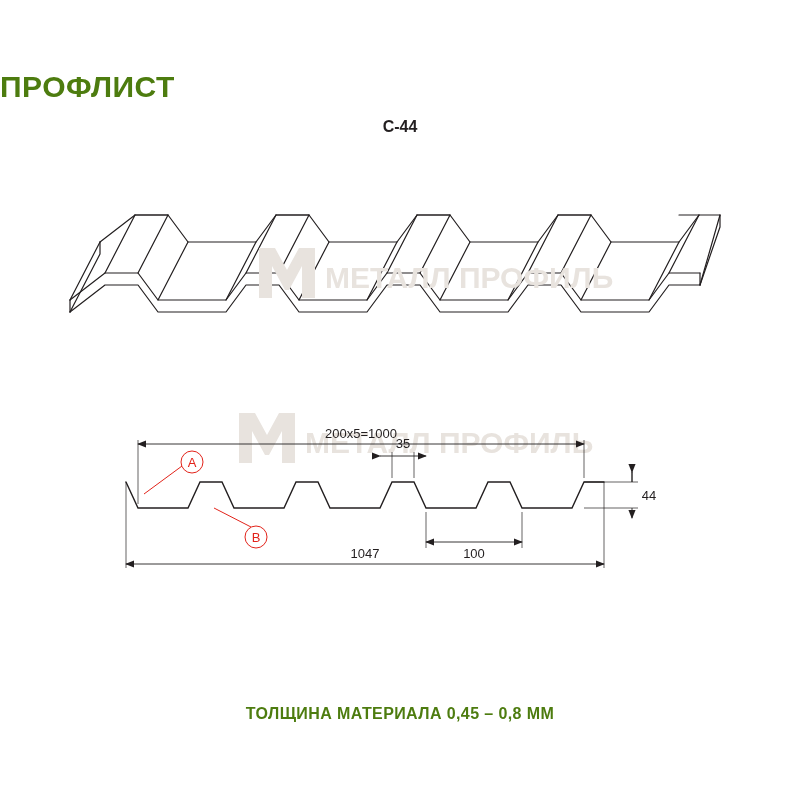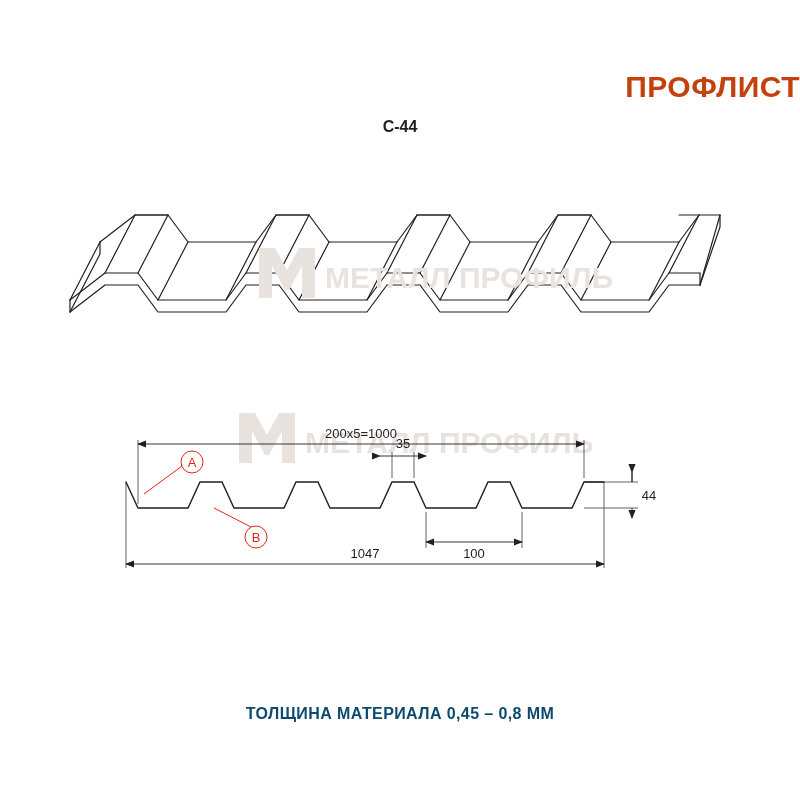--- a/index.html
+++ b/index.html
@@ -17,46 +17,46 @@
   }
   .page {
     position: absolute;
     inset: 0;
   }
   .title {
     position: absolute;
     top: 70px;
     left: 0;
     width: 800px;
-    text-align: right;
+    text-align: left;
     font-size: 30px;
     font-weight: bold;
     letter-spacing: 0.5px;
-    color: #c2410c;
+    color: #4d7c0f;
   }
   .subtitle {
     position: absolute;
     top: 118px;
     left: 0;
     width: 800px;
     text-align: center;
     font-size: 16px;
     font-weight: bold;
     color: #231f20;
   }
   .footer-note {
     position: absolute;
     top: 705px;
     left: 0;
     width: 800px;
     text-align: center;
     font-size: 16px;
     font-weight: bold;
     letter-spacing: 0.4px;
-    color: #0c4a6e;
+    color: #4d7c0f;
   }
   .drawing-3d {
     position: absolute;
     top: 180px;
     left: 60px;
     width: 680px;
     height: 190px;
   }
   .drawing-2d {
     position: absolute;

